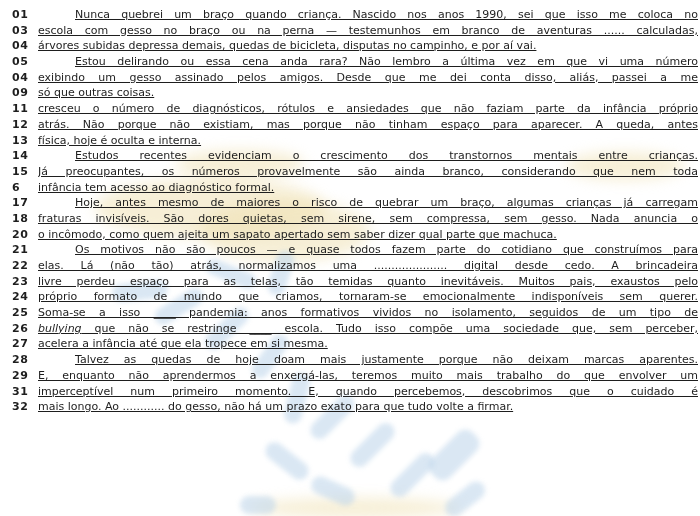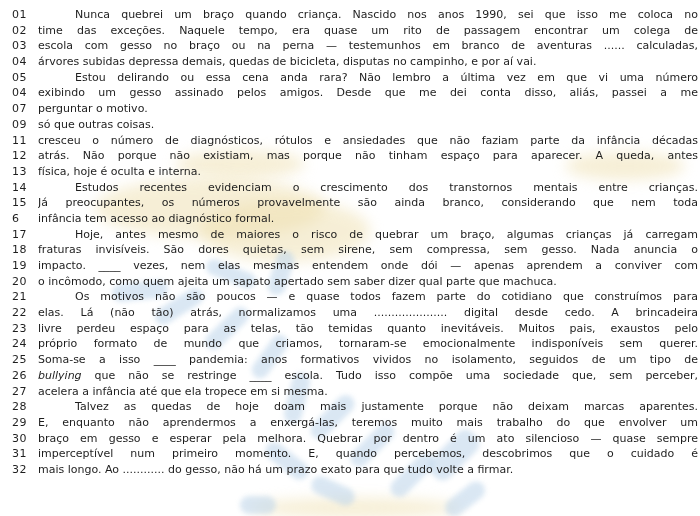--- a/index.html
+++ b/index.html
@@ -73,28 +73,30 @@
     height: 15.7px;
     line-height: 15.7px;
     font-size: 11px;
     color: var(--ink);
   }
   .line-no {
     flex: 0 0 26px;
     margin-left: 12px;
     text-align: left;
     letter-spacing: 0.5px;
+    font-weight: bold;
   }
   .line-text {
     flex: 1 1 auto;
     margin-right: 2px;
     text-align: justify;
     text-align-last: justify;
     white-space: normal;
     overflow: hidden;
+    text-decoration: underline;
   }
   .line-text.indent { text-indent: 37px; }
   .line-text.end    { text-align-last: left; }
   .line-text i      { font-style: italic; }
 </style>
 </head>
 <body>
 
 <div class="page">
 
@@ -120,50 +122,42 @@
     <div class="wm blue b14"></div>
     <div class="wm blue b15"></div>
   </div>
 
   <div class="text-body">
       <div class="row">
       <span class="line-no">01</span>
       <span class="line-text indent">Nunca quebrei um braço quando criança. Nascido nos anos 1990, sei que isso me coloca no</span>
     </div>
       <div class="row">
-      <span class="line-no">02</span>
-      <span class="line-text">time das exceções. Naquele tempo, era quase um rito de passagem encontrar um colega de</span>
-    </div>
-      <div class="row">
       <span class="line-no">03</span>
       <span class="line-text">escola com gesso no braço ou na perna — testemunhos em branco de aventuras ...... calculadas,</span>
     </div>
       <div class="row">
       <span class="line-no">04</span>
       <span class="line-text end">árvores subidas depressa demais, quedas de bicicleta, disputas no campinho, e por aí vai.</span>
     </div>
       <div class="row">
       <span class="line-no">05</span>
       <span class="line-text indent">Estou delirando ou essa cena anda rara? Não lembro a última vez em que vi uma número</span>
     </div>
       <div class="row">
       <span class="line-no">04</span>
       <span class="line-text">exibindo um gesso assinado pelos amigos. Desde que me dei conta disso, aliás, passei a me</span>
     </div>
       <div class="row">
-      <span class="line-no">07</span>
-      <span class="line-text end">perguntar o motivo.</span>
-    </div>
-      <div class="row">
       <span class="line-no">09</span>
       <span class="line-text end">só que outras coisas.</span>
     </div>
       <div class="row">
       <span class="line-no">11</span>
-      <span class="line-text">cresceu o número de diagnósticos, rótulos e ansiedades que não faziam parte da infância décadas</span>
+      <span class="line-text">cresceu o número de diagnósticos, rótulos e ansiedades que não faziam parte da infância próprio</span>
     </div>
       <div class="row">
       <span class="line-no">12</span>
       <span class="line-text">atrás. Não porque não existiam, mas porque não tinham espaço para aparecer. A queda, antes</span>
     </div>
       <div class="row">
       <span class="line-no">13</span>
       <span class="line-text end">física, hoje é oculta e interna.</span>
     </div>
       <div class="row">
@@ -180,24 +174,20 @@
     </div>
       <div class="row">
       <span class="line-no">17</span>
       <span class="line-text indent">Hoje, antes mesmo de maiores o risco de quebrar um braço, algumas crianças já carregam</span>
     </div>
       <div class="row">
       <span class="line-no">18</span>
       <span class="line-text">fraturas invisíveis. São dores quietas, sem sirene, sem compressa, sem gesso. Nada anuncia o</span>
     </div>
       <div class="row">
-      <span class="line-no">19</span>
-      <span class="line-text">impacto. ____ vezes, nem elas mesmas entendem onde dói — apenas aprendem a conviver com</span>
-    </div>
-      <div class="row">
       <span class="line-no">20</span>
       <span class="line-text end">o incômodo, como quem ajeita um sapato apertado sem saber dizer qual parte que machuca.</span>
     </div>
       <div class="row">
       <span class="line-no">21</span>
       <span class="line-text indent">Os motivos não são poucos — e quase todos fazem parte do cotidiano que construímos para</span>
     </div>
       <div class="row">
       <span class="line-no">22</span>
       <span class="line-text">elas. Lá (não tão) atrás, normalizamos uma ..................... digital desde cedo. A brincadeira</span>
@@ -224,24 +214,20 @@
     </div>
       <div class="row">
       <span class="line-no">28</span>
       <span class="line-text indent">Talvez as quedas de hoje doam mais justamente porque não deixam marcas aparentes.</span>
     </div>
       <div class="row">
       <span class="line-no">29</span>
       <span class="line-text">E, enquanto não aprendermos a enxergá-las, teremos muito mais trabalho do que envolver um</span>
     </div>
       <div class="row">
-      <span class="line-no">30</span>
-      <span class="line-text">braço em gesso e esperar pela melhora. Quebrar por dentro é um ato silencioso — quase sempre</span>
-    </div>
-      <div class="row">
       <span class="line-no">31</span>
       <span class="line-text">imperceptível num primeiro momento. E, quando percebemos, descobrimos que o cuidado é</span>
     </div>
       <div class="row">
       <span class="line-no">32</span>
       <span class="line-text end">mais longo. Ao ............ do gesso, não há um prazo exato para que tudo volte a firmar.</span>
     </div>
     </div>
 
 </div>

